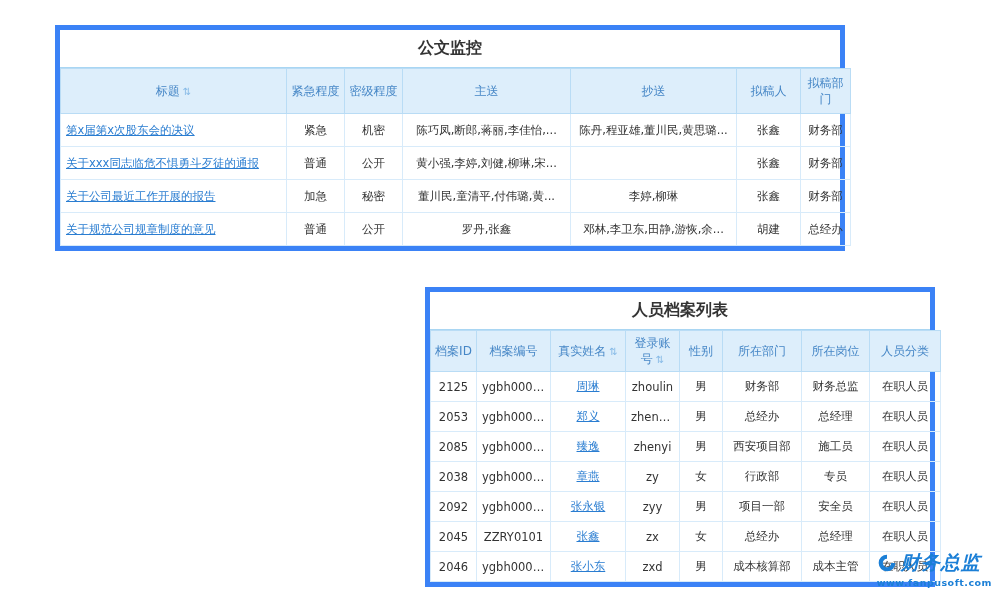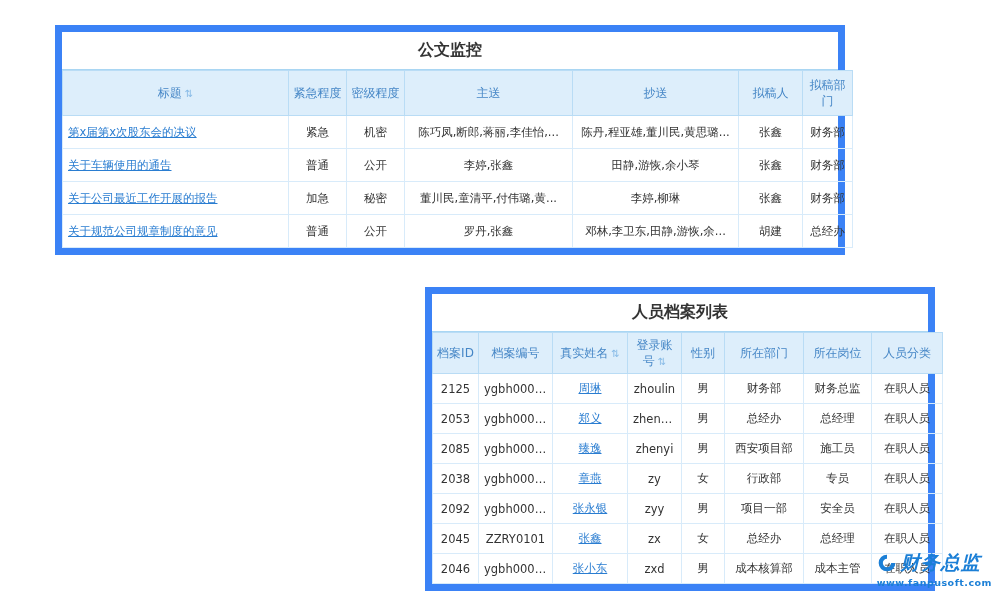--- a/index.html
+++ b/index.html
@@ -1,20 +1,20 @@
 <!DOCTYPE html>
 <html><head>
 <meta charset="utf-8">
 <style>
   * { margin:0; padding:0; box-sizing:border-box; }
   html,body { width:1000px; height:600px; background:#ffffff;
     font-family:"DejaVu Sans","Liberation Sans",sans-serif; }
   #page { position:relative; width:1000px; height:600px; background:#fff; overflow:hidden; }
 
-  .panel { position:absolute; background:#fff; border:7px solid #3b82f6; }
+  .panel { position:absolute; background:#fff; border:5px solid #3b82f6; }
   .panel-title { height:38px; display:flex; align-items:center; justify-content:center;
     font-size:16px; font-weight:bold; color:#333; border-bottom:1px solid #a9d6f3; }
 
   table { width:100%; border-collapse:collapse; table-layout:fixed; }
   th { background:#ddeefb; color:#4586c6; font-weight:normal; font-size:12px;
     border:1px solid #b9dcf5; padding:4px 3px; text-align:center; vertical-align:middle; line-height:1.35; }
   td { font-size:12px; color:#333; border:1px solid #d8ebfa; padding:3px 5px;
     text-align:center; vertical-align:middle; white-space:nowrap; overflow:hidden; text-overflow:ellipsis; }
   .sort { color:#85b9e6; font-size:10px; margin-left:3px; }
 
@@ -71,25 +71,25 @@
         <tr>
           <td class="cell-left"><a class="cell-link">第x届第x次股东会的决议</a></td>
           <td>紧急</td>
           <td>机密</td>
           <td>陈巧凤,断郎,蒋丽,李佳怡,...</td>
           <td>陈丹,程亚雄,董川民,黄思璐...</td>
           <td>张鑫</td>
           <td>财务部</td>
         </tr>
           <tr>
-          <td class="cell-left"><a class="cell-link">关于车辆使用的通告</a></td>
+          <td class="cell-left"><a class="cell-link">关于xxx同志临危不惧勇斗歹徒的通报</a></td>
           <td>普通</td>
           <td>公开</td>
-          <td>李婷,张鑫</td>
-          <td>田静,游恢,余小琴</td>
+          <td>黄小强,李婷,刘健,柳琳,宋...</td>
+          <td></td>
           <td>张鑫</td>
           <td>财务部</td>
         </tr>
           <tr>
           <td class="cell-left"><a class="cell-link">关于公司最近工作开展的报告</a></td>
           <td>加急</td>
           <td>秘密</td>
           <td>董川民,童清平,付伟璐,黄...</td>
           <td>李婷,柳琳</td>
           <td>张鑫</td>

